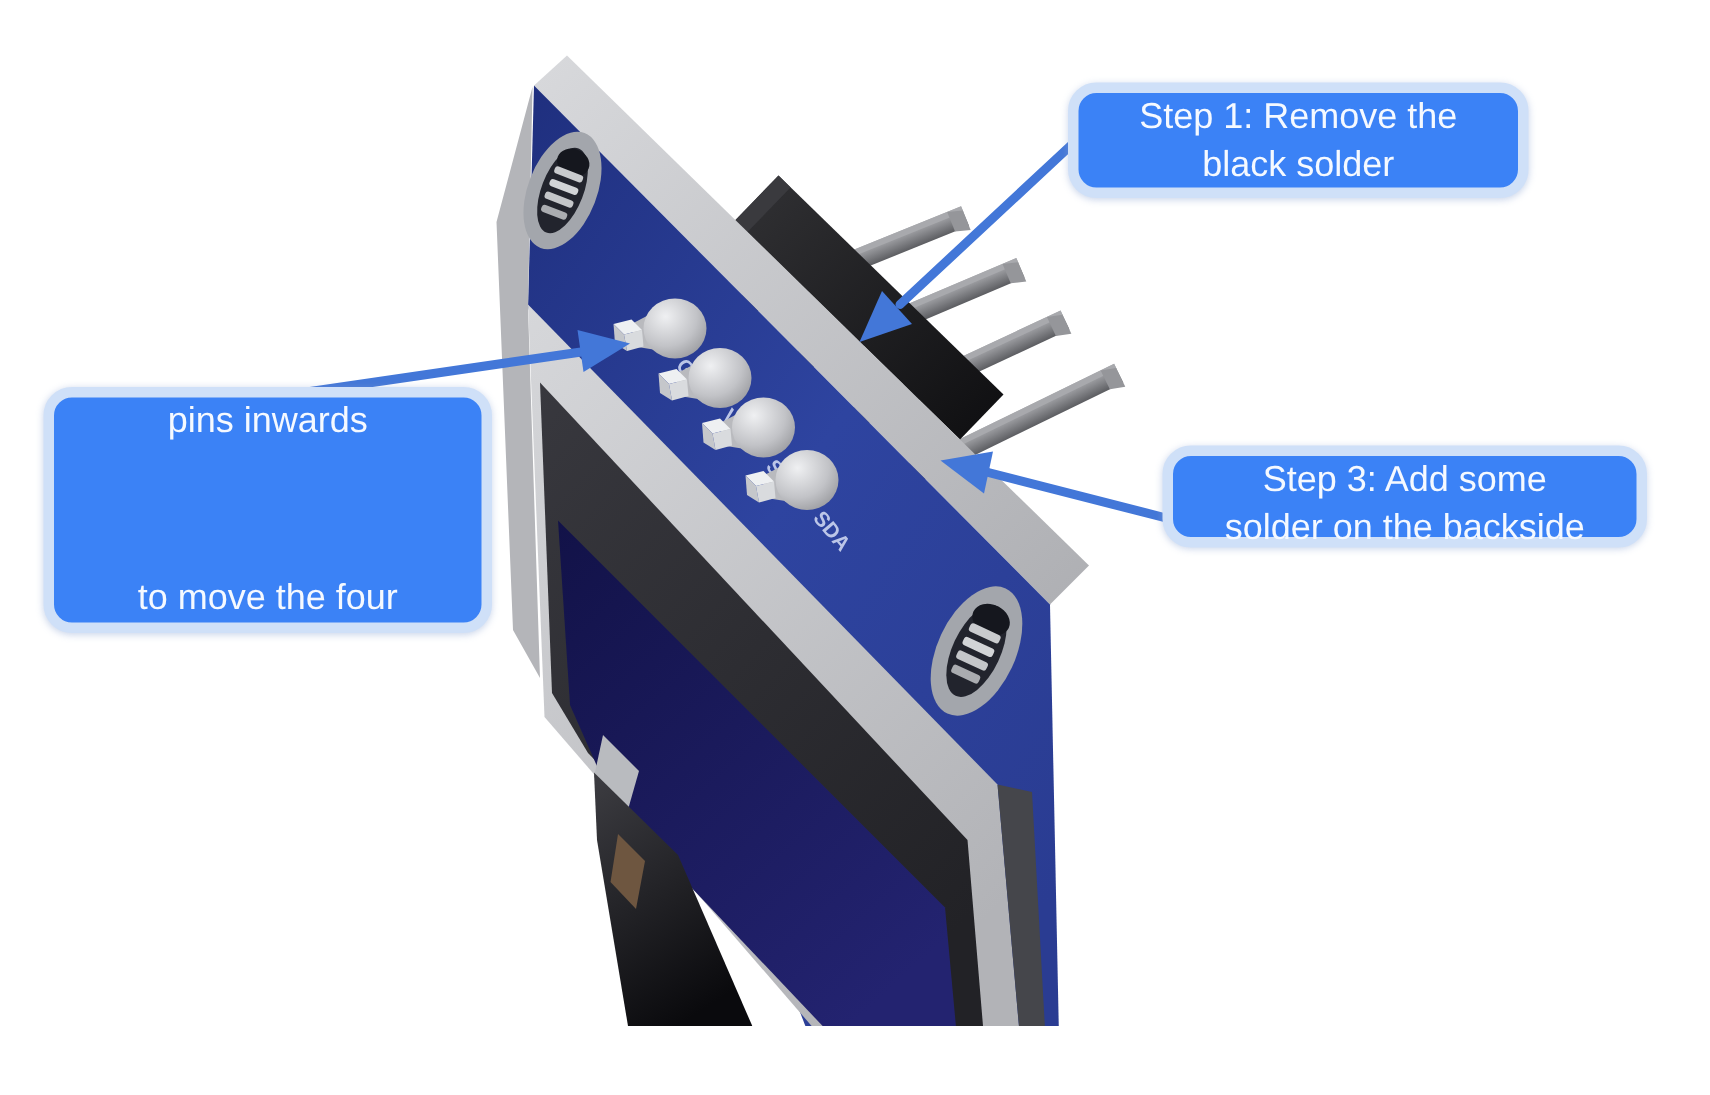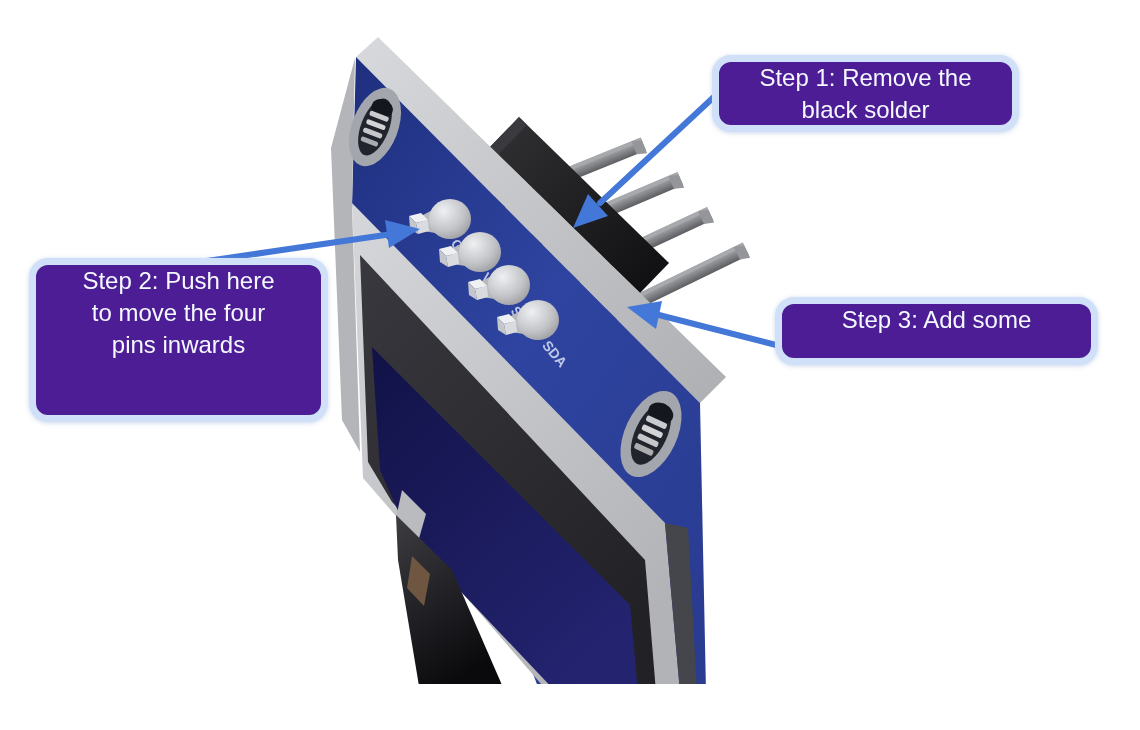--- a/index.html
+++ b/index.html
@@ -1,23 +1,23 @@
 <!DOCTYPE html>
 <html><head>
 <meta charset="utf-8">
 <style>
   html,body{margin:0;padding:0;background:#ffffff;}
   #stage{position:relative;width:1140px;height:730px;background:#ffffff;overflow:hidden;
          font-family:"Liberation Sans", sans-serif;}
   #render-svg{position:absolute;left:0;top:0;}
   .callout{
     position:absolute;box-sizing:border-box;
-    background:#4c1d95;border:7px solid #cfe0f8;border-radius:19px;
+    background:#3b82f6;border:7px solid #cfe0f8;border-radius:19px;
     color:#f5f9ff;font-size:24px;line-height:32px;text-align:center;
-    display:flex;flex-direction:column;justify-content:flex-start;
+    display:flex;flex-direction:column;justify-content:space-between;
     box-shadow:0 1px 5px rgba(140,165,210,.45);
   }
   .callout .line{white-space:nowrap;}
   #callout-step1{left:712px;top:55px;width:307px;height:77px;}
   #callout-step2{left:29px;top:258px;width:299px;height:164px;}
   #callout-step3{left:775px;top:297px;width:323px;height:68px;}
 </style>
 </head>
 <body>
 
@@ -200,22 +200,22 @@
       </g>
     </g>
   </svg>
 
   <div class="callout" id="callout-step1">
     <div class="line">Step 1: Remove the</div>
     <div class="line">black solder</div>
   </div>
 
   <div class="callout" id="callout-step2">
-    <div class="line">Step 2: Push here</div>
+    <div class="line">pins inwards</div>
     <div class="line">to move the four</div>
-    <div class="line">pins inwards</div>
   </div>
 
   <div class="callout" id="callout-step3">
     <div class="line">Step 3: Add some</div>
+    <div class="line">solder on the backside</div>
   </div>
 
 </div>
 
 </body></html>

